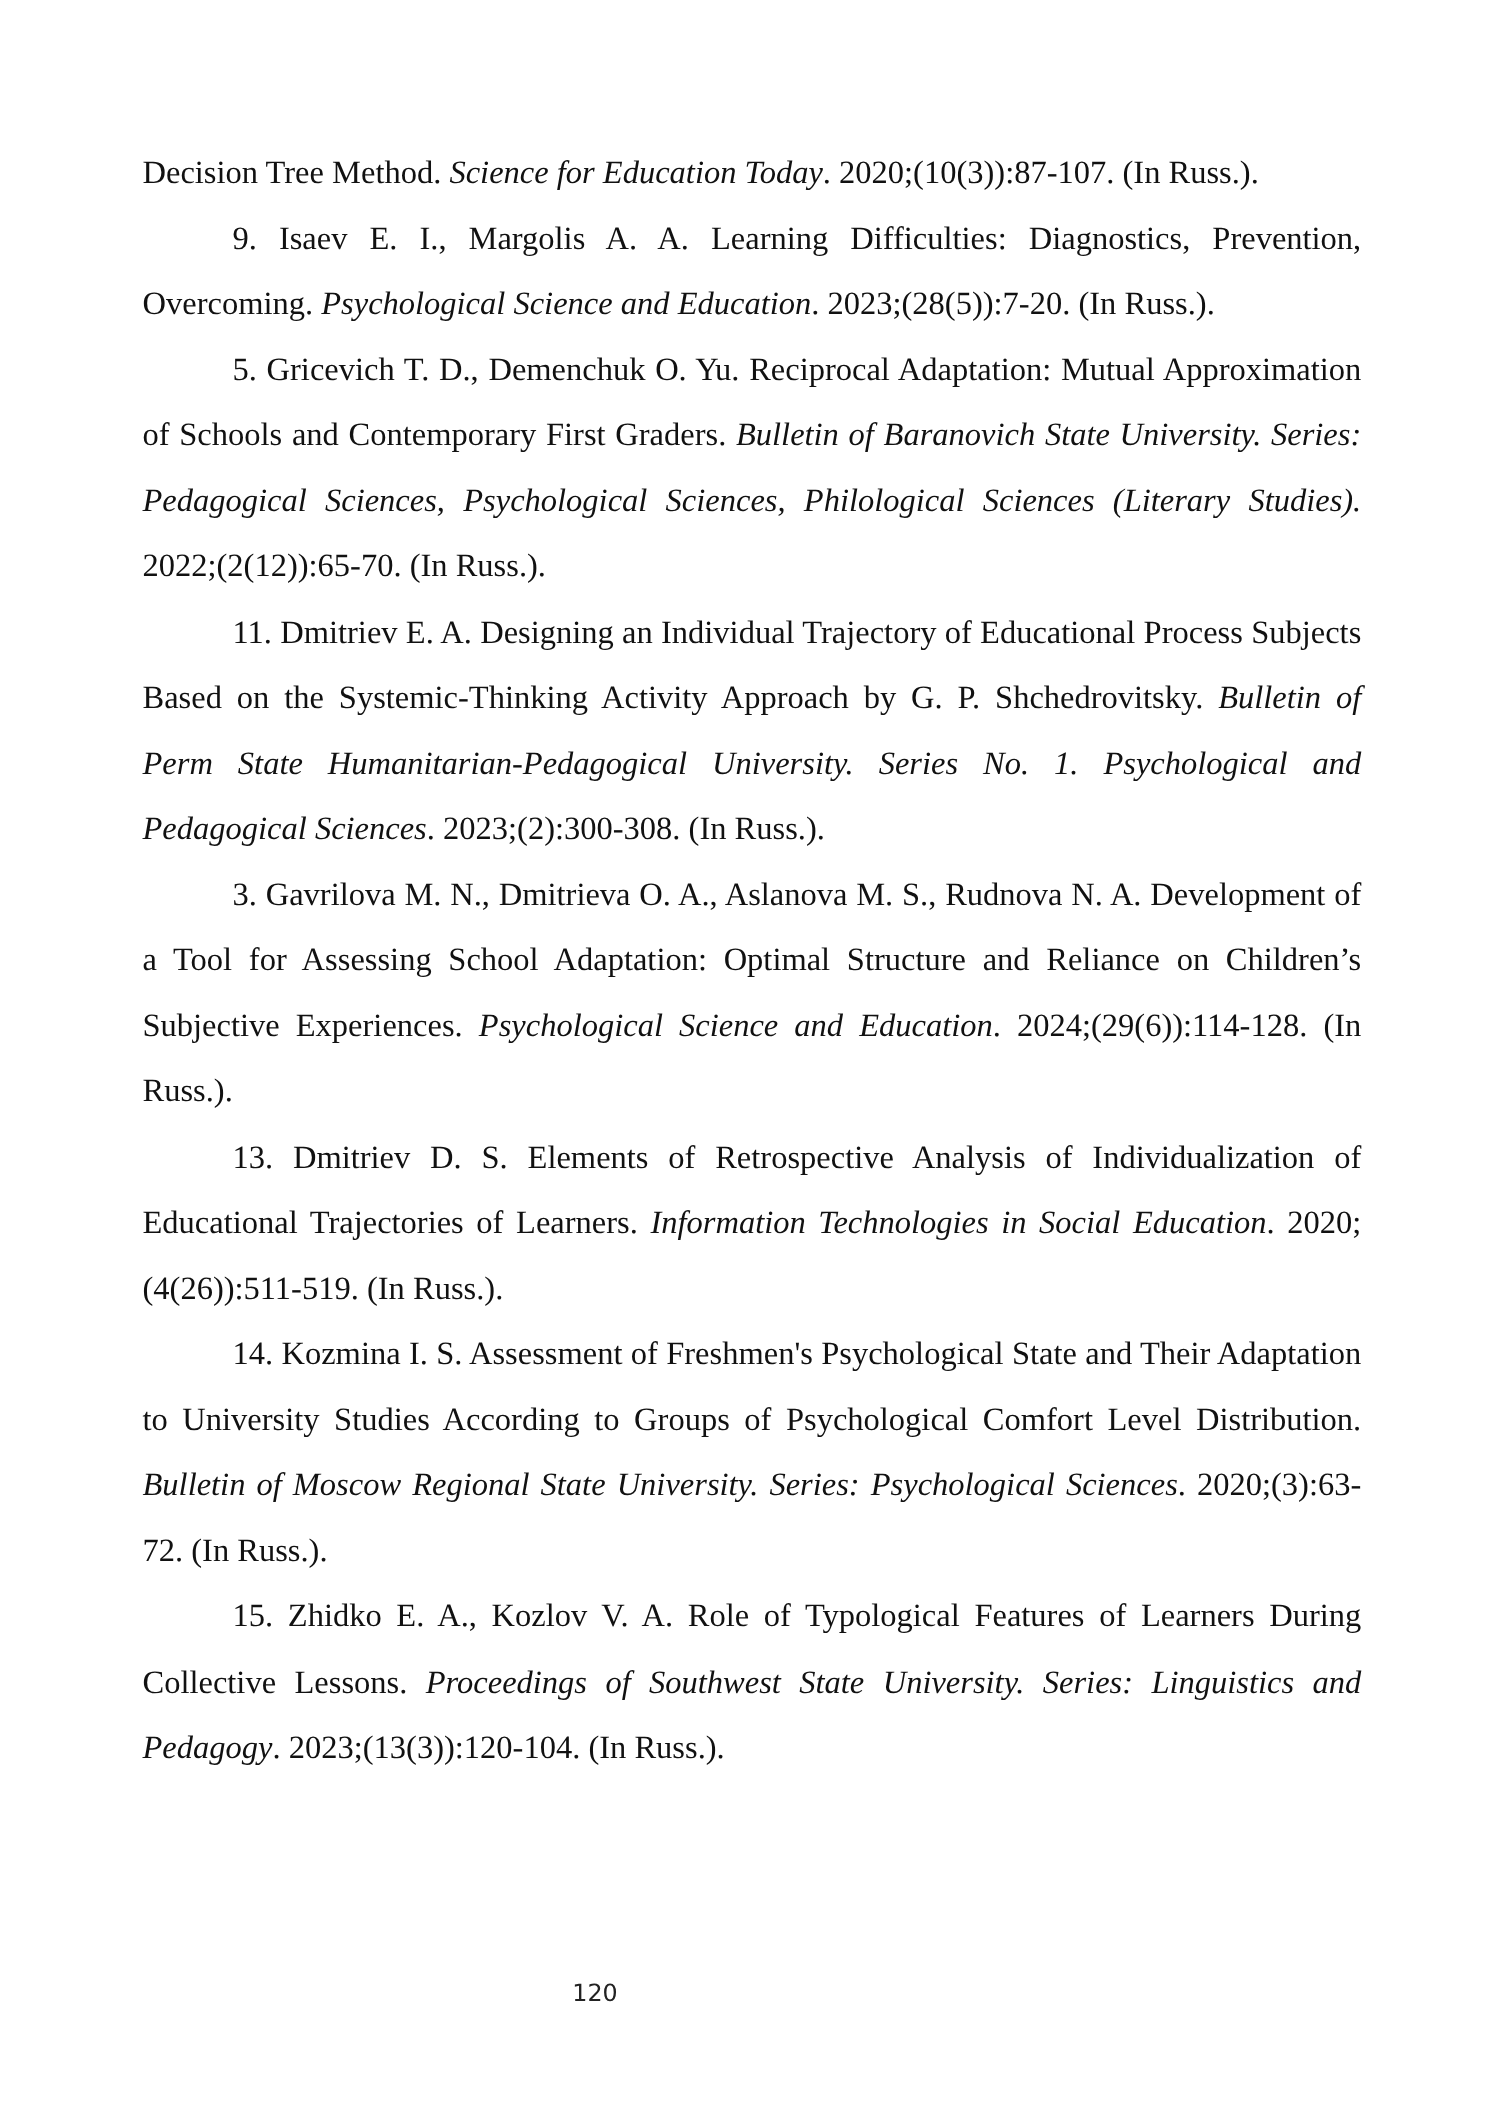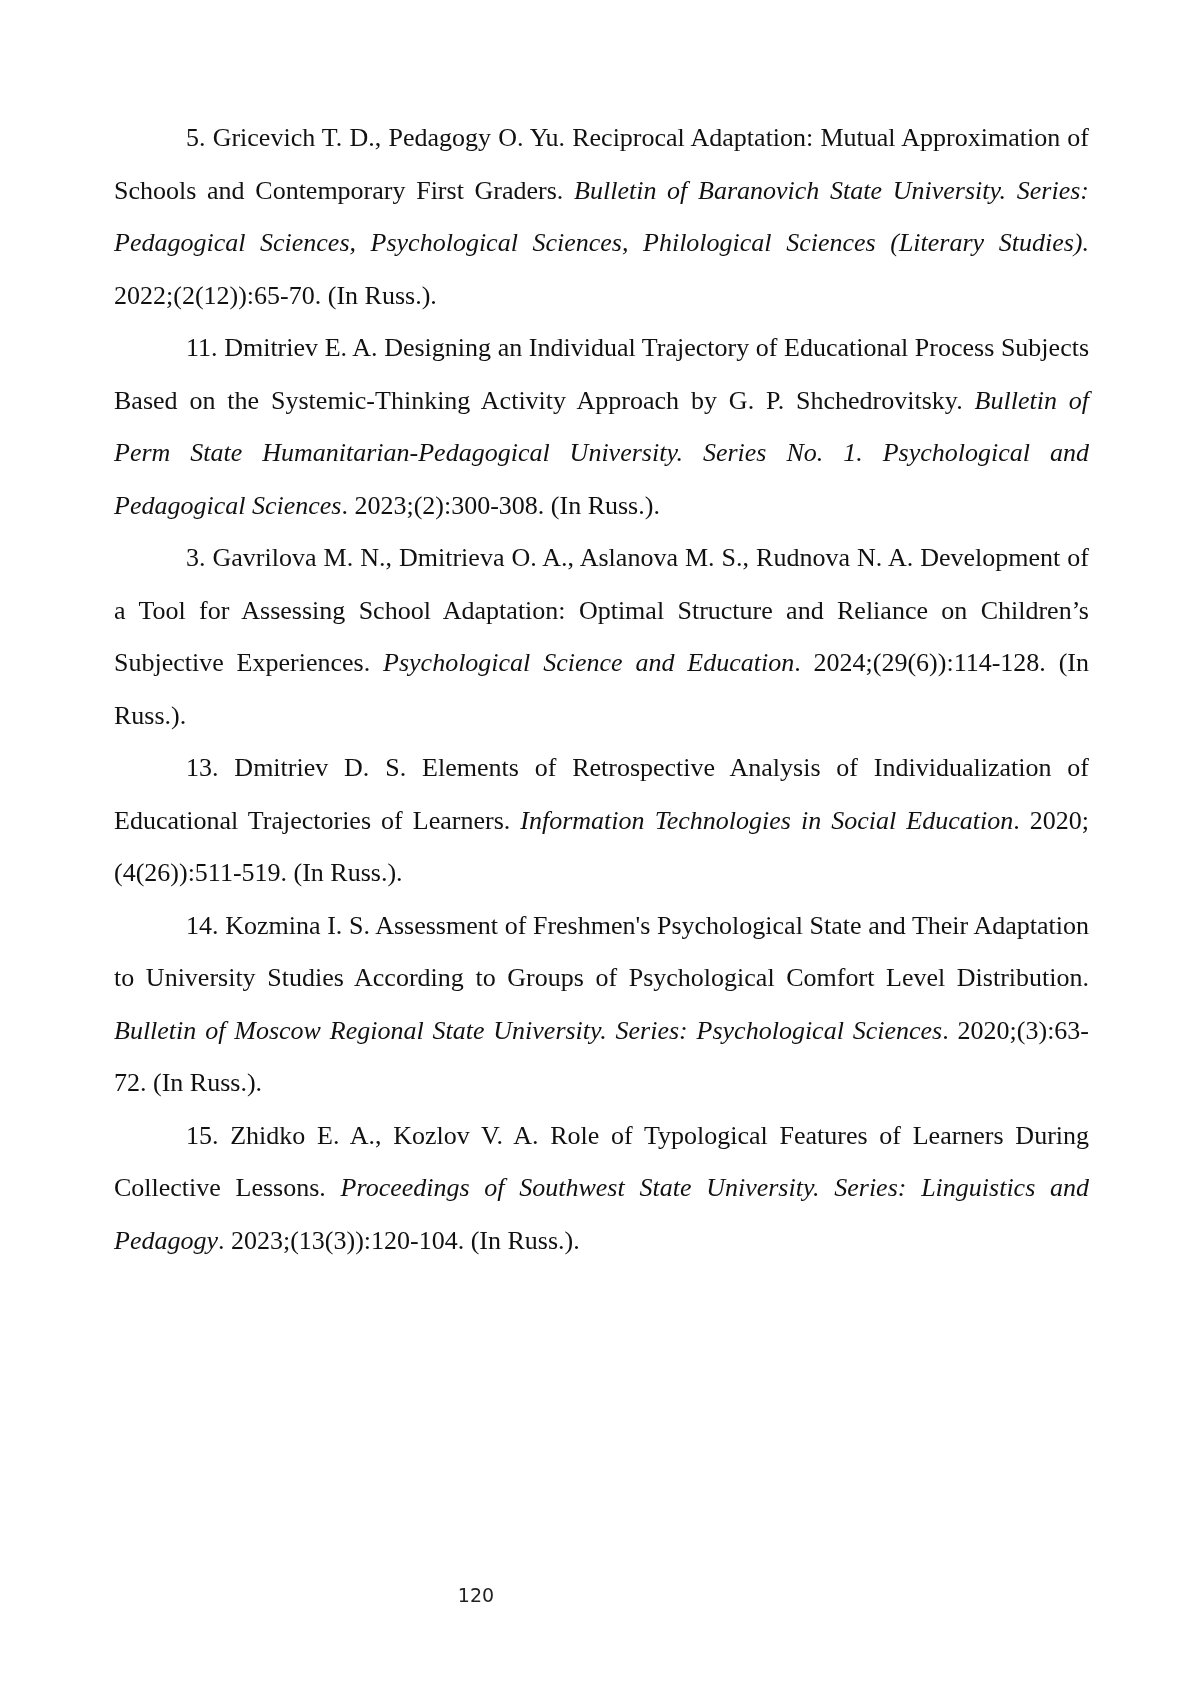--- a/index.html
+++ b/index.html
@@ -27,23 +27,25 @@
     font-family: "DejaVu Sans", sans-serif;
     font-size: 19px;
     color: #222222;
   }
 </style>
 </head>
 <body>
 
 <div class="page">
 
+  <p class="ref"><span>Decision Tree Method.</span> <i>Science for Education Today</i><span>. 2020;(10(3)):87-107. (In Russ.).</span></p>
 
+  <p class="ref indent"><span>9.</span> <span>Isaev E. I., Margolis A. A.</span> <span>Learning Difficulties: Diagnostics, Prevention, Overcoming.</span> <i>Psychological Science and Education</i><span>. 2023;(28(5)):7-20. (In Russ.).</span></p>
 
-  <p class="ref indent"><span>5.</span> <span>Gricevich T. D., Pedagogy O. Yu.</span> <span>Reciprocal Adaptation: Mutual Approximation of Schools and Contemporary First Graders.</span> <i>Bulletin of Baranovich State University. Series: Pedagogical Sciences, Psychological Sciences, Philological Sciences (Literary Studies).</i><span> 2022;(2(12)):65-70. (In Russ.).</span></p>
+  <p class="ref indent"><span>5.</span> <span>Gricevich T. D., Demenchuk O. Yu.</span> <span>Reciprocal Adaptation: Mutual Approximation of Schools and Contemporary First Graders.</span> <i>Bulletin of Baranovich State University. Series: Pedagogical Sciences, Psychological Sciences, Philological Sciences (Literary Studies).</i><span> 2022;(2(12)):65-70. (In Russ.).</span></p>
 
   <p class="ref indent"><span>11.</span> <span>Dmitriev E. A.</span> <span>Designing an Individual Trajectory of Educational Process Subjects Based on the Systemic-Thinking Activity Approach by G. P. Shchedrovitsky.</span> <i>Bulletin of Perm State Humanitarian-Pedagogical University. Series No. 1. Psychological and Pedagogical Sciences</i><span>. 2023;(2):300-308. (In Russ.).</span></p>
 
   <p class="ref indent"><span>3.</span> <span>Gavrilova M. N., Dmitrieva O. A., Aslanova M. S., Rudnova N. A.</span> <span>Development of a Tool for Assessing School Adaptation: Optimal Structure and Reliance on Children’s Subjective Experiences.</span> <i>Psychological Science and Education</i><span>. 2024;(29(6)):114-128. (In Russ.).</span></p>
 
   <p class="ref indent"><span>13.</span> <span>Dmitriev D. S.</span> <span>Elements of Retrospective Analysis of Individualization of Educational Trajectories of Learners.</span> <i>Information Technologies in Social Education</i><span>. 2020;(4(26)):511-519. (In Russ.).</span></p>
 
   <p class="ref indent"><span>14.</span> <span>Kozmina I. S.</span> <span>Assessment of Freshmen's Psychological State and Their Adaptation to University Studies According to Groups of Psychological Comfort Level Distribution.</span> <i>Bulletin of Moscow Regional State University. Series: Psychological Sciences</i><span>. 2020;(3):63-72. (In Russ.).</span></p>
 
   <p class="ref indent"><span>15.</span> <span>Zhidko E. A., Kozlov V. A.</span> <span>Role of Typological Features of Learners During Collective Lessons.</span> <i>Proceedings of Southwest State University. Series: Linguistics and Pedagogy</i><span>. 2023;(13(3)):120-104. (In Russ.).</span></p>

